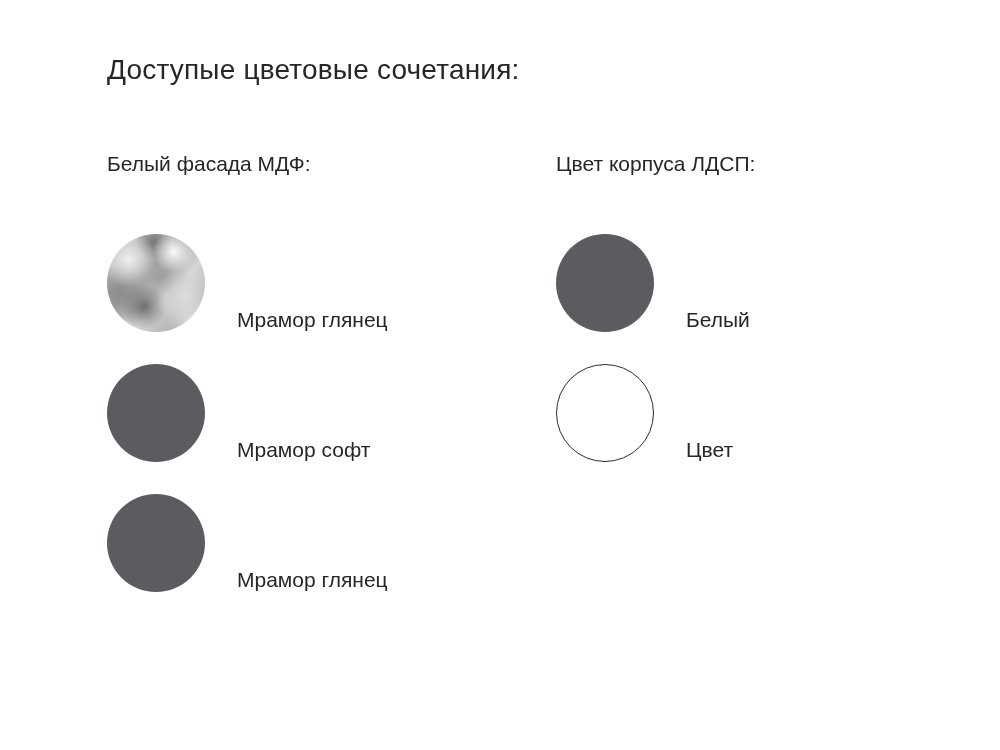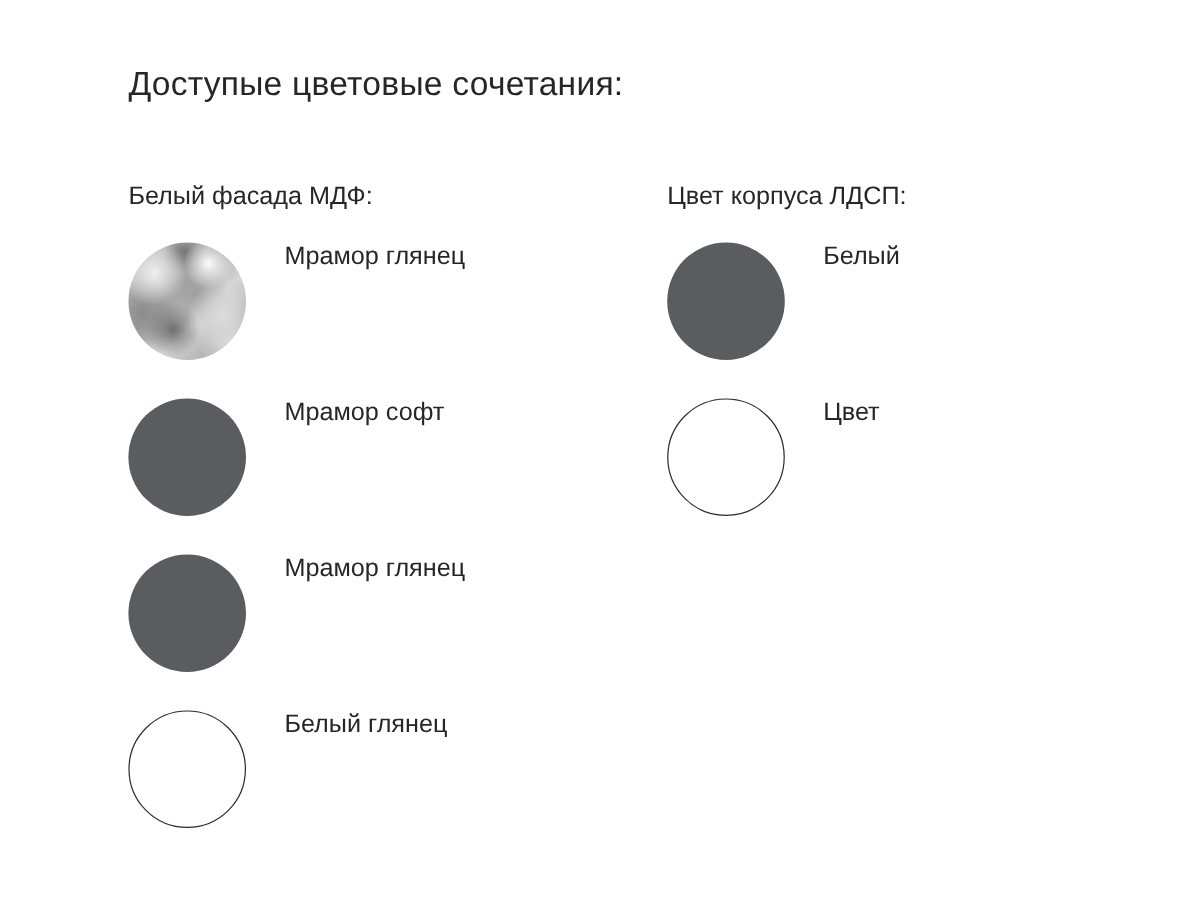--- a/index.html
+++ b/index.html
@@ -49,21 +49,21 @@
     white-space: nowrap;
     margin: 0 0 26px 0;
   }
   .swatch-list {
     list-style: none;
     margin: 0;
     padding: 0;
   }
   .swatch-row {
     display: flex;
-    align-items: flex-start;
+    align-items: flex-end;
     height: 130px;
   }
   .swatch-dot {
     width: 98px;
     height: 98px;
     border-radius: 50%;
     flex: 0 0 98px;
     box-sizing: border-box;
   }
   .swatch-label {
@@ -110,24 +110,20 @@
         <span class="swatch-label">Мрамор глянец</span>
       </li>
       <li class="swatch-row">
         <span class="swatch-dot tex-solid"></span>
         <span class="swatch-label">Мрамор софт</span>
       </li>
       <li class="swatch-row">
         <span class="swatch-dot tex-solid"></span>
         <span class="swatch-label">Мрамор глянец</span>
       </li>
-      <li class="swatch-row">
-        <span class="swatch-dot tex-white"></span>
-        <span class="swatch-label">Белый глянец</span>
-      </li>
     </ul>
   </div>
 
   <div class="column column-right">
     <div class="column-heading">Цвет корпуса ЛДСП:</div>
     <ul class="swatch-list">
       <li class="swatch-row">
         <span class="swatch-dot tex-solid"></span>
         <span class="swatch-label">Белый</span>
       </li>

